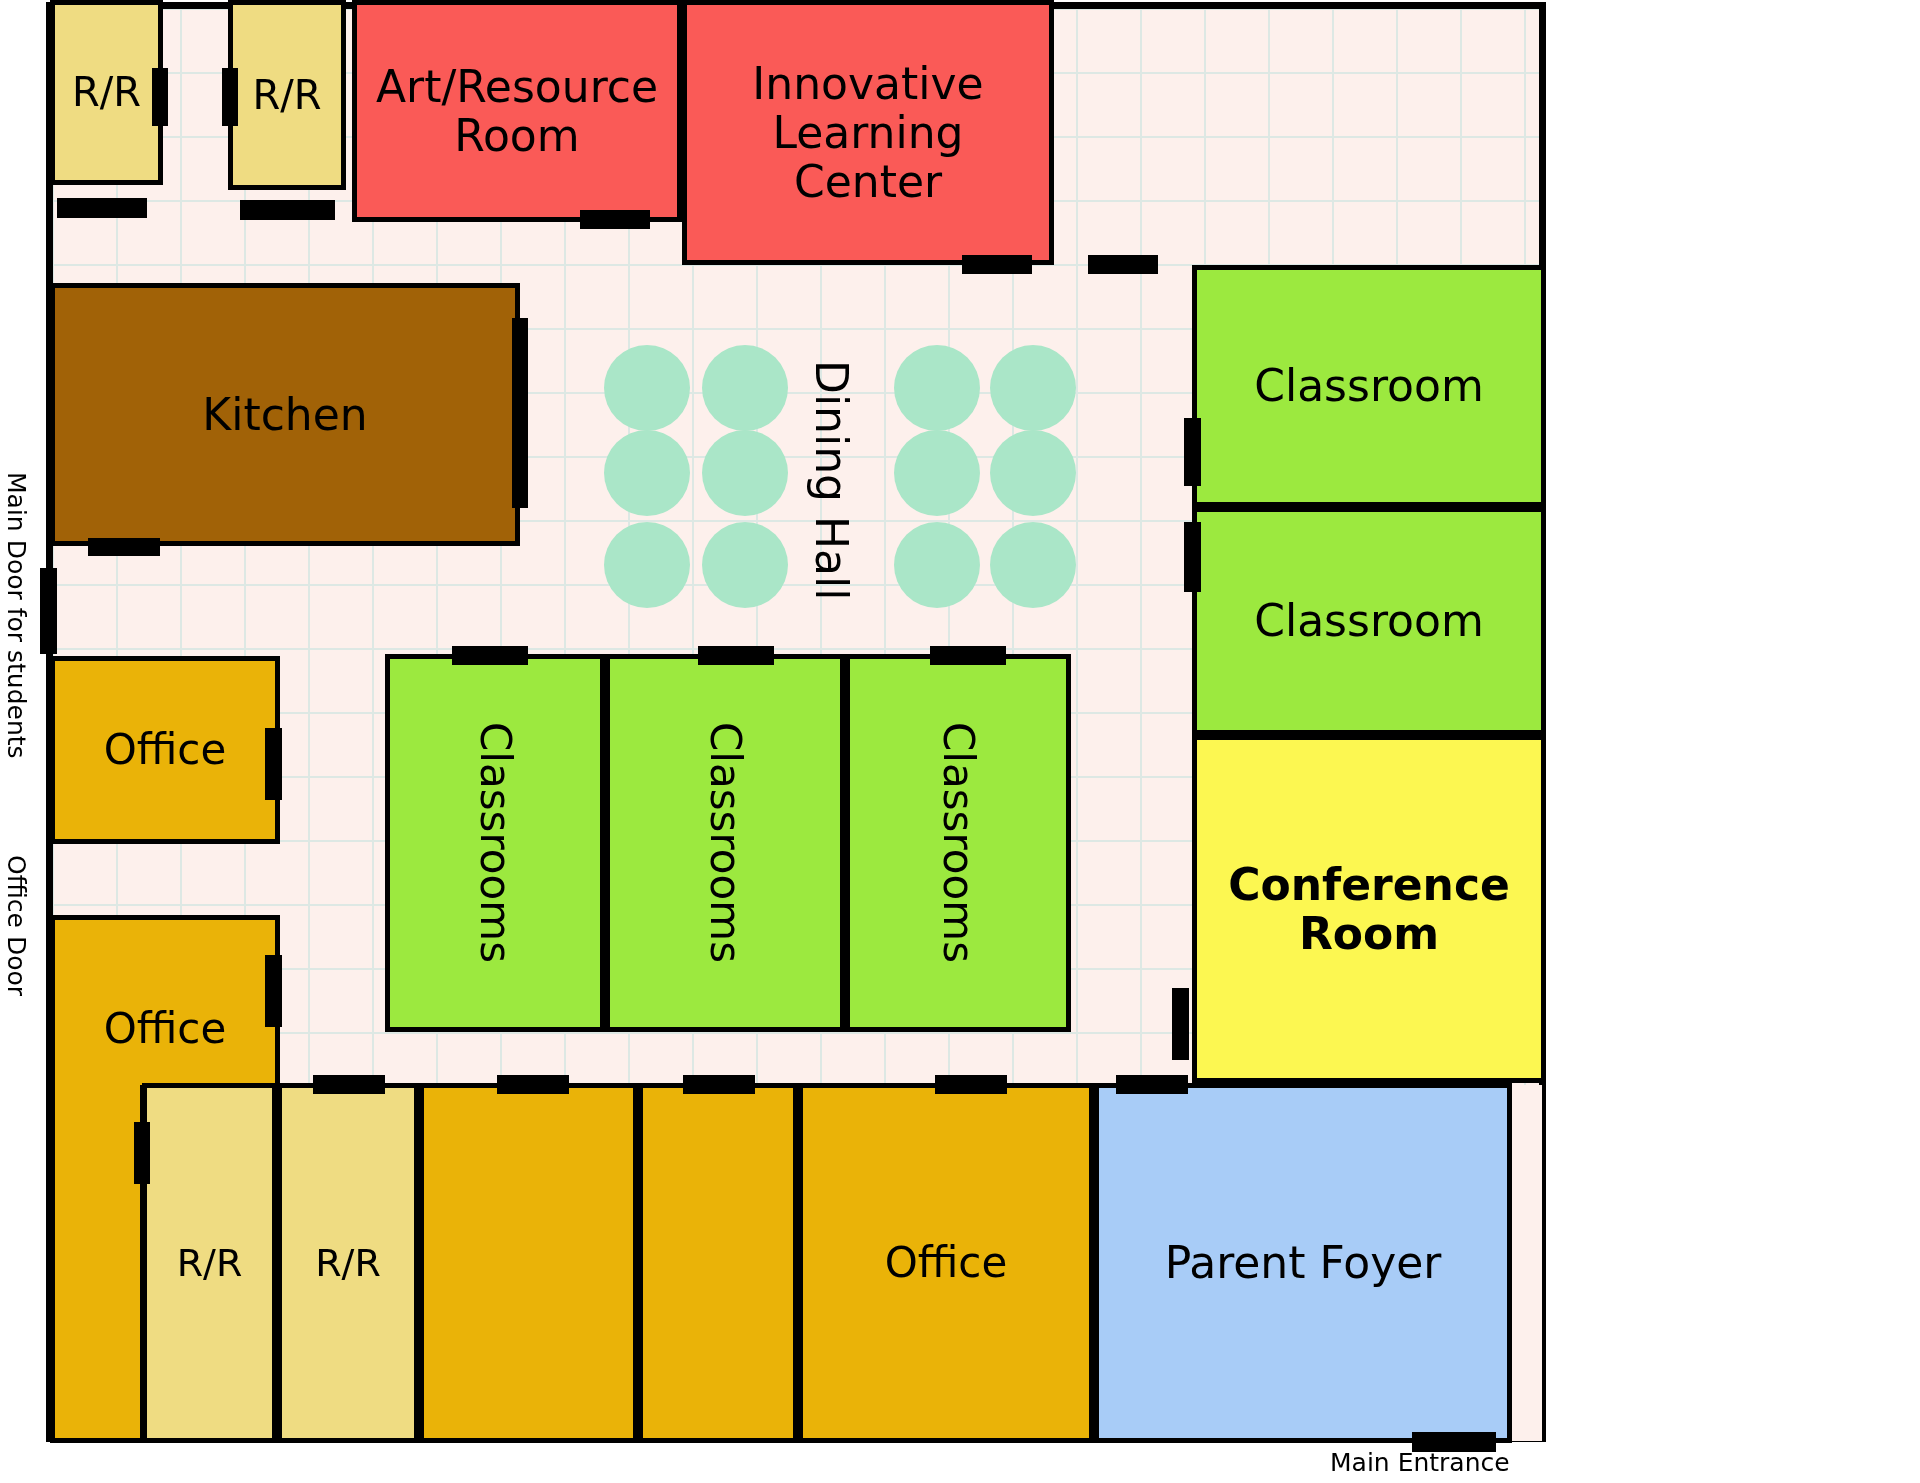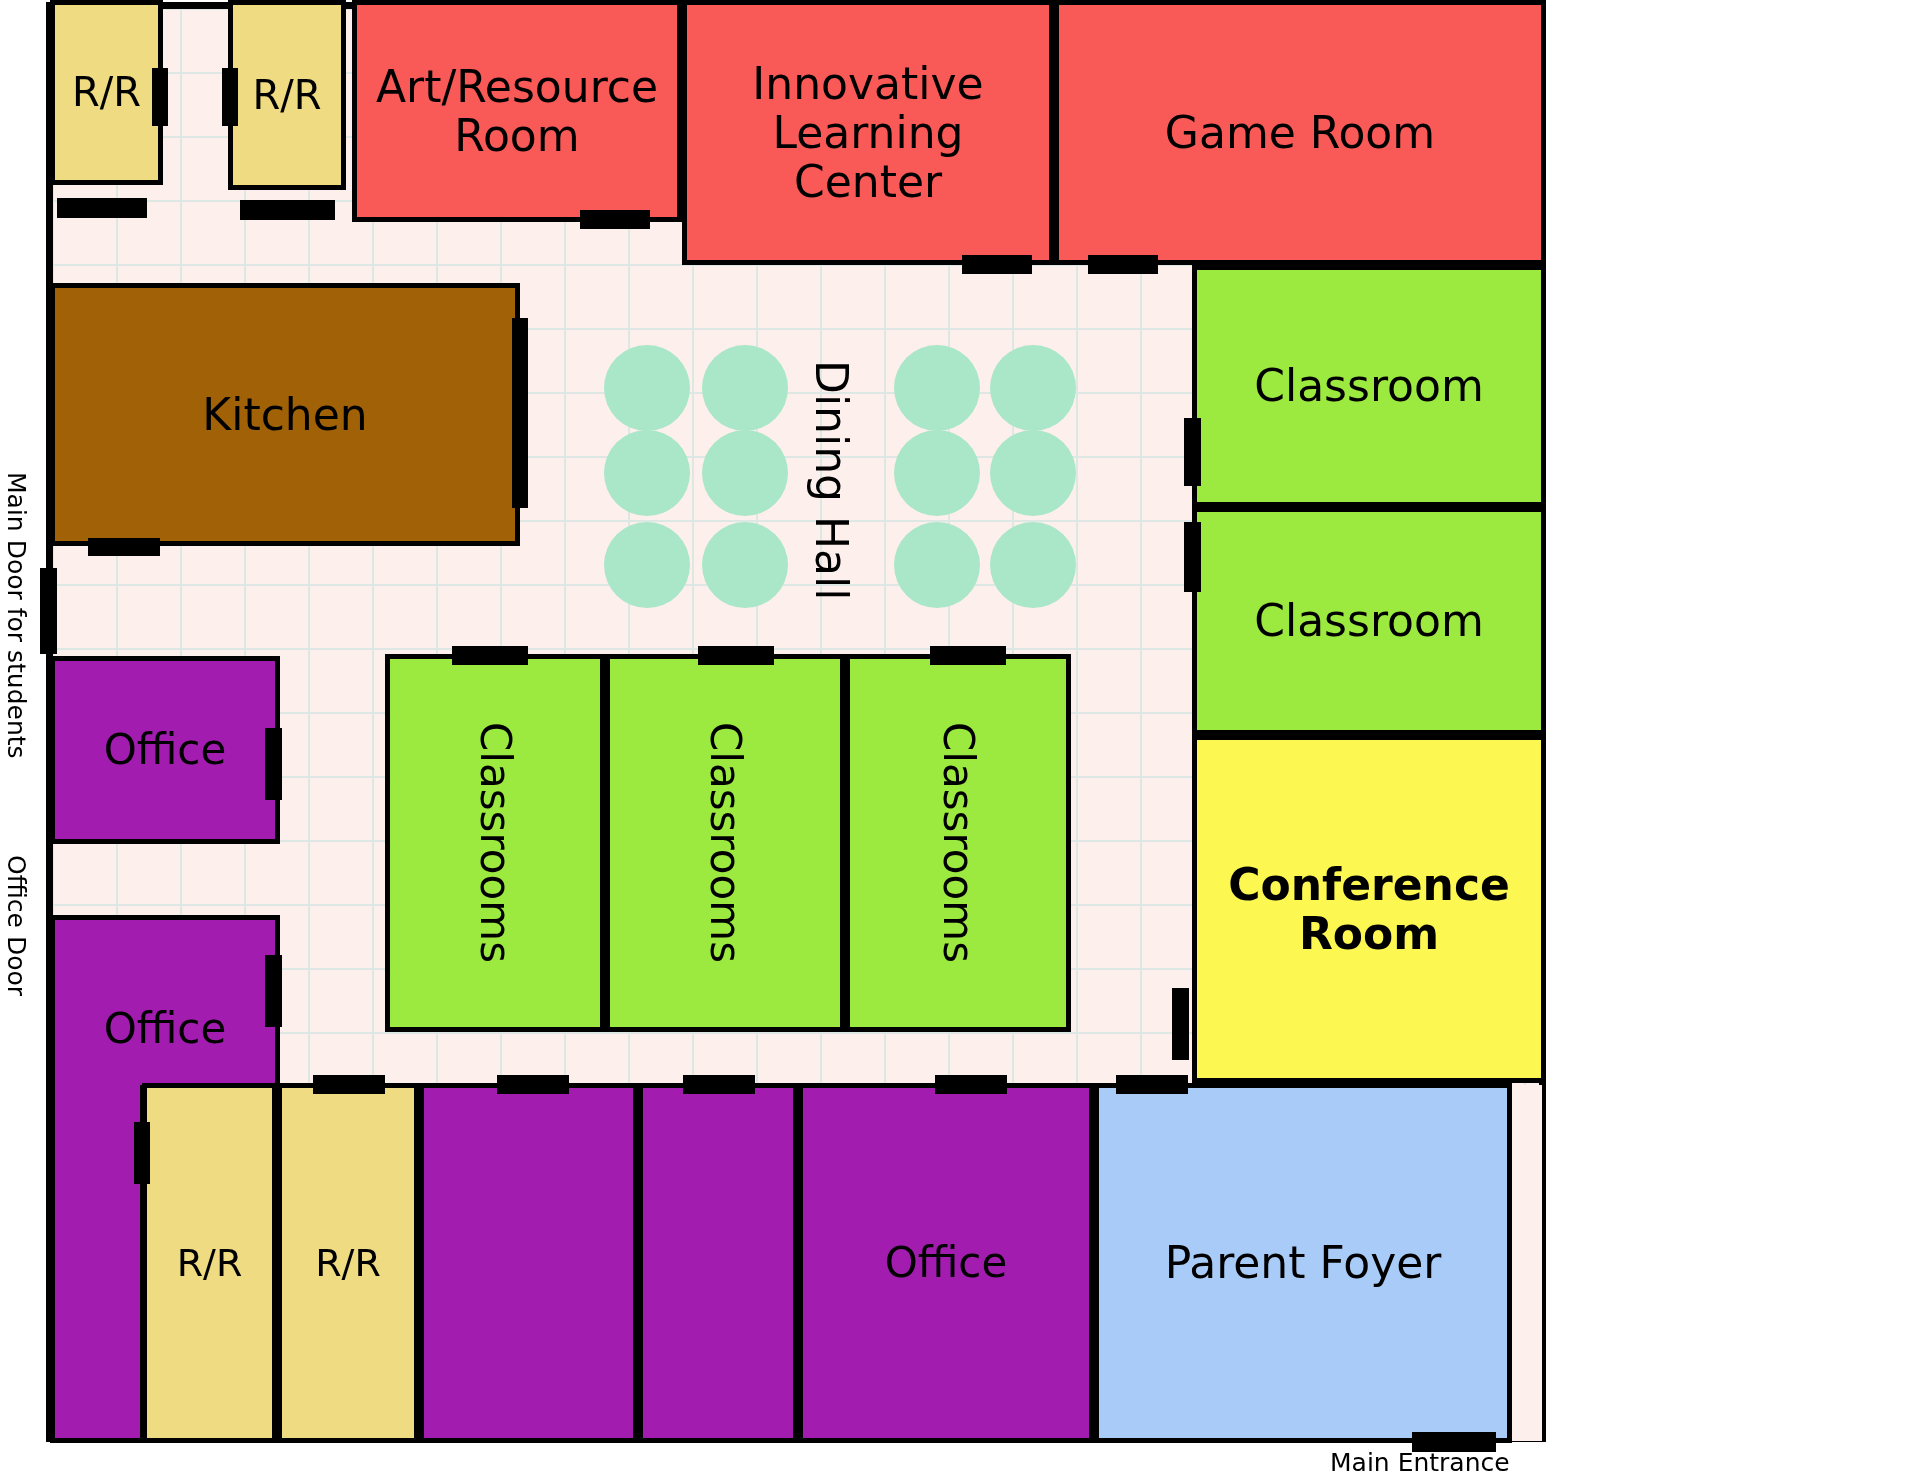--- a/index.html
+++ b/index.html
@@ -50,21 +50,21 @@
     text-align: center;
     color: #000000;
     line-height: 1.12;
   }
   .room span { display: block; padding: 0 6px; }
 
   .c-red      { background: #fa5a57; }
   .c-yellow   { background: #efdc82; }
   .c-blue     { background: #a16207; }
   .c-green    { background: #9ce93f; }
-  .c-orange   { background: #a21caf; }
+  .c-orange   { background: #eab308; }
   .c-bright   { background: #fcf751; }
   .c-lightblue{ background: #a8ccf7; }
 
   .vert { writing-mode: vertical-rl; text-orientation: mixed; }
 
   
   .door {
     position: absolute;
     background: #000000;
     z-index: 40;
@@ -113,23 +113,20 @@
   </div>
 
   <div class="room c-red fs-44" style="left:352px; top:0px; width:330px; height:222px;justify-content:center;">
     <span>Art/Resource Room</span>
   </div>
 
   <div class="room c-red fs-44" style="left:682px; top:0px; width:372px; height:265px;align-items:center;">
     <span>Innovative Learning Center</span>
   </div>
 
-  <div class="room c-red fs-44" style="left:1054px; top:0px; width:492px; height:265px;">
-    <span>Game Room</span>
-  </div>
 
   <div class="door" style="left:57px; top:198px; width:90px; height:20px;"></div>
   <div class="door" style="left:240px; top:200px; width:95px; height:20px;"></div>
   <div class="door" style="left:152px; top:68px; width:16px; height:58px;"></div>
   <div class="door" style="left:222px; top:68px; width:16px; height:58px;"></div>
   <div class="door" style="left:580px; top:210px; width:70px; height:19px;"></div>
   <div class="door" style="left:962px; top:255px; width:70px; height:19px;"></div>
   <div class="door" style="left:1088px; top:255px; width:70px; height:19px;"></div>
 
   <div class="room c-blue fs-44" style="left:50px; top:283px; width:470px; height:263px;">

